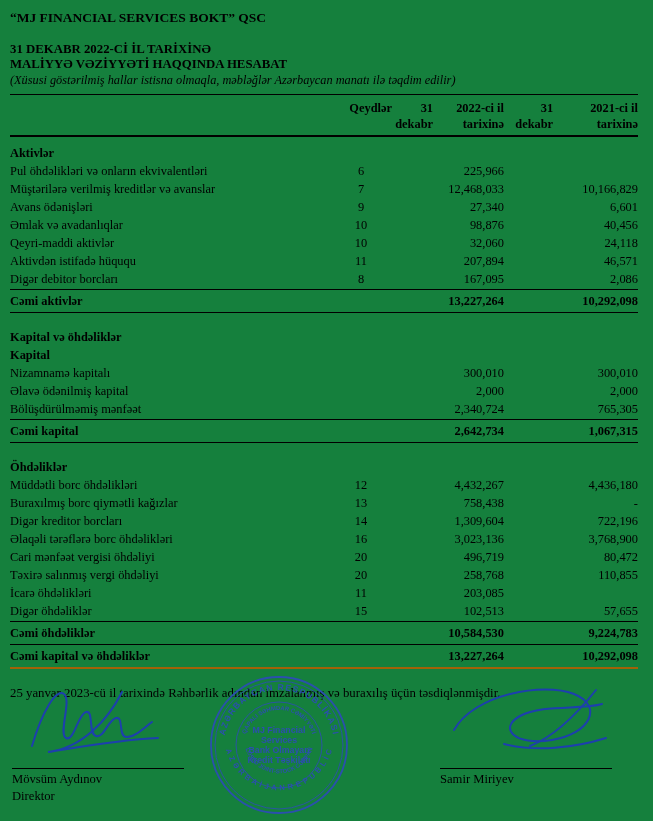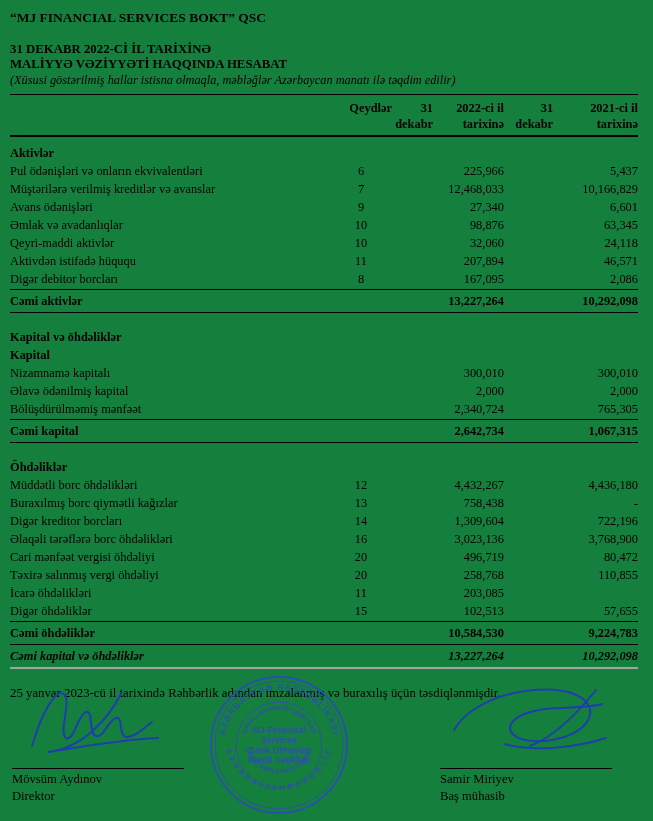--- a/index.html
+++ b/index.html
@@ -26,21 +26,21 @@
   .c-note{width:62px;text-align:center;}
   .c-v1{width:112px;text-align:right;}
   .c-v2{width:134px;text-align:right;}
   .thead{display:flex;padding:5px 0 3px 0;border-bottom:2px solid #000;font-weight:bold;}
   .thead .col{display:flex;flex-direction:row;justify-content:flex-end;}
   .thead .l{line-height:16px;}
   .thead .c-v1 .l,.thead .c-v2 .l{text-align:right;}
   .thead .c-note .l{text-align:center;}
   .section-title{font-weight:bold;line-height:18px;margin-top:7px;}
   .total{font-weight:bold;border-top:1px solid #000;border-bottom:1px solid #000;padding:2px 0;margin-top:1px;}
-  .grand{font-weight:bold;border-bottom:2px solid #a3a3a3;padding:2px 0;font-style:italic;}
+  .grand{font-weight:bold;border-bottom:2px solid #a16207;padding:2px 0;}
   .gap{height:8px;}
 
   .approval{font-size:12.8px;margin-top:17px;}
 
   
   .sig-area{position:absolute;left:10px;top:678px;width:628px;height:140px;}
   .sig-block{position:absolute;width:190px;}
   .sig-left{left:2px;top:0;}
   .sig-right{left:430px;top:0;}
   .sig-draw{height:90px;position:relative;}
@@ -75,42 +75,41 @@
       </div>
       <div class="col c-v2">
         <span class="l">31 dekabr</span>
         <span class="l">2021-ci il tarixinə</span>
       </div>
     </div>
 
     <div class="section-title">Aktivlər</div>
     <div>
         <div class="trow">
-          <span class="c-label">Pul ödənişləri və onların ekvivalentləri</span>
+          <span class="c-label">Pul öhdəlikləri və onların ekvivalentləri</span>
           <span class="c-note">6</span>
           <span class="c-v1">225,966</span>
-          <span class="c-v2">5,437</span>
         </div>
         <div class="trow">
           <span class="c-label">Müştərilərə verilmiş kreditlər və avanslar</span>
           <span class="c-note">7</span>
           <span class="c-v1">12,468,033</span>
           <span class="c-v2">10,166,829</span>
         </div>
         <div class="trow">
           <span class="c-label">Avans ödənişləri</span>
           <span class="c-note">9</span>
           <span class="c-v1">27,340</span>
           <span class="c-v2">6,601</span>
         </div>
         <div class="trow">
           <span class="c-label">Əmlak və avadanlıqlar</span>
           <span class="c-note">10</span>
           <span class="c-v1">98,876</span>
-          <span class="c-v2">63,345</span>
+          <span class="c-v2">40,456</span>
         </div>
         <div class="trow">
           <span class="c-label">Qeyri-maddi aktivlər</span>
           <span class="c-note">10</span>
           <span class="c-v1">32,060</span>
           <span class="c-v2">24,118</span>
         </div>
         <div class="trow">
           <span class="c-label">Aktivdən istifadə hüququ</span>
           <span class="c-note">11</span>
@@ -285,17 +284,16 @@
         <svg width="180" height="90" viewBox="0 0 180 90">
           <g fill="none" stroke="#1d3fae" stroke-width="2" stroke-linecap="round">
             <path d="M14,52 C34,16 104,4 134,16 C164,28 150,56 112,62 C74,68 58,50 80,38 C102,26 142,32 162,26"></path>
             <path d="M156,12 C140,32 116,58 90,68"></path>
             <path d="M64,66 C96,74 134,70 166,60"></path>
           </g>
         </svg>
       </div>
       <div class="sig-line"></div>
       <div class="sig-name">Samir Miriyev</div>
-      <div class="sig-title">Baş mühasib</div>
     </div>
 
   </div>
 </div>
 
 </body></html>

